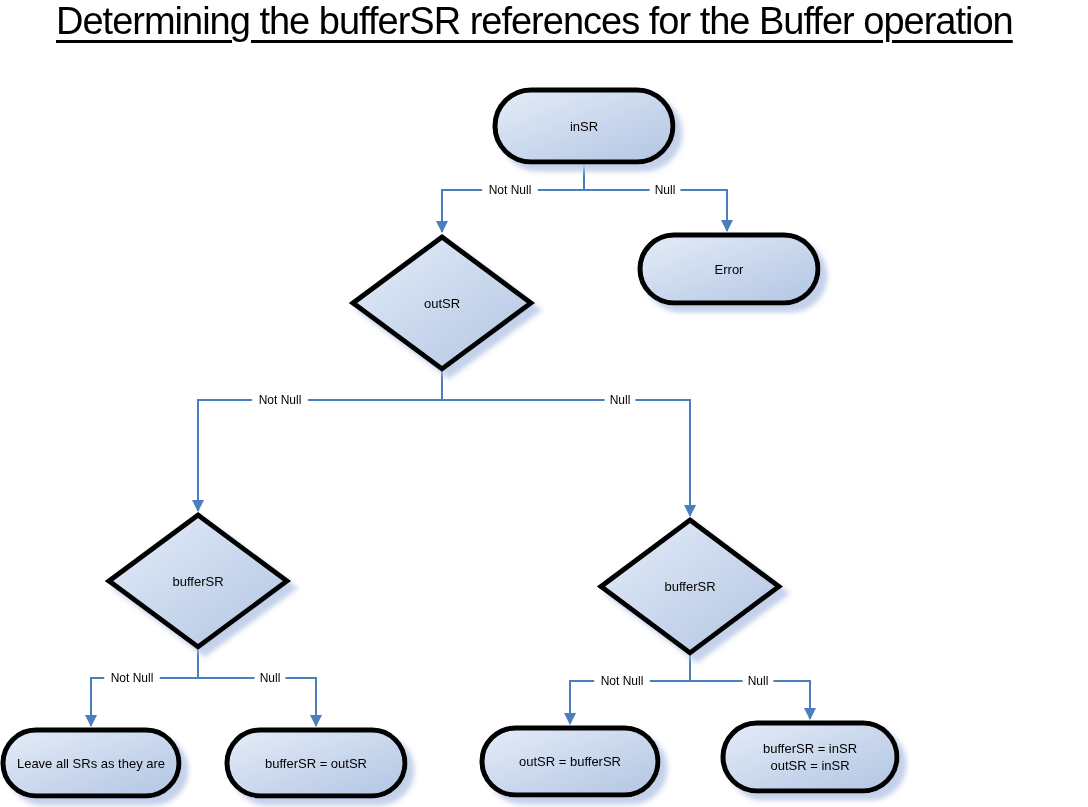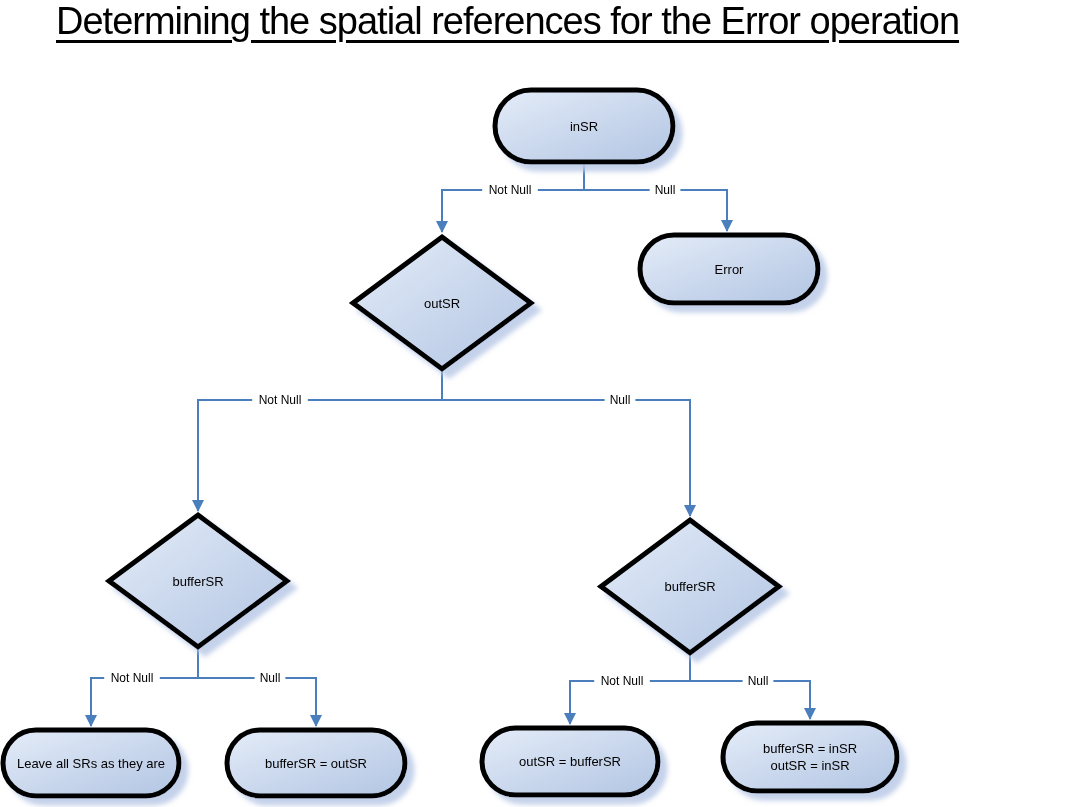--- a/index.html
+++ b/index.html
@@ -9,21 +9,21 @@
          font-size:38px;font-weight:400;letter-spacing:-1px;white-space:nowrap;
          text-decoration:underline;text-decoration-thickness:3px;text-underline-offset:6px;}
   svg{position:absolute;left:0;top:0;}
   .node-label{font-family:"Liberation Sans",sans-serif;font-size:13px;fill:#000;}
   .edge-label{font-family:"Liberation Sans",sans-serif;font-size:12px;fill:#000;}
 </style>
 </head>
 <body>
 
 <div id="page">
-  <h1 id="title">Determining the spatial references for the Error operation</h1>
+  <h1 id="title">Determining the bufferSR references for the Buffer operation</h1>
 
   <svg width="1088" height="807" viewBox="0 0 1088 807">
     <defs>
       <linearGradient id="nodeGrad" x1="0" y1="0" x2="1" y2="1">
         <stop offset="0" stop-color="#e4ecf8"></stop>
         <stop offset="1" stop-color="#b2c5e3"></stop>
       </linearGradient>
       <filter id="ds" x="-30%" y="-30%" width="170%" height="170%">
         <feDropShadow dx="7" dy="7" stdDeviation="2.5" flood-opacity="0.85" flood-color="#b9c9e6"></feDropShadow>
       </filter>

